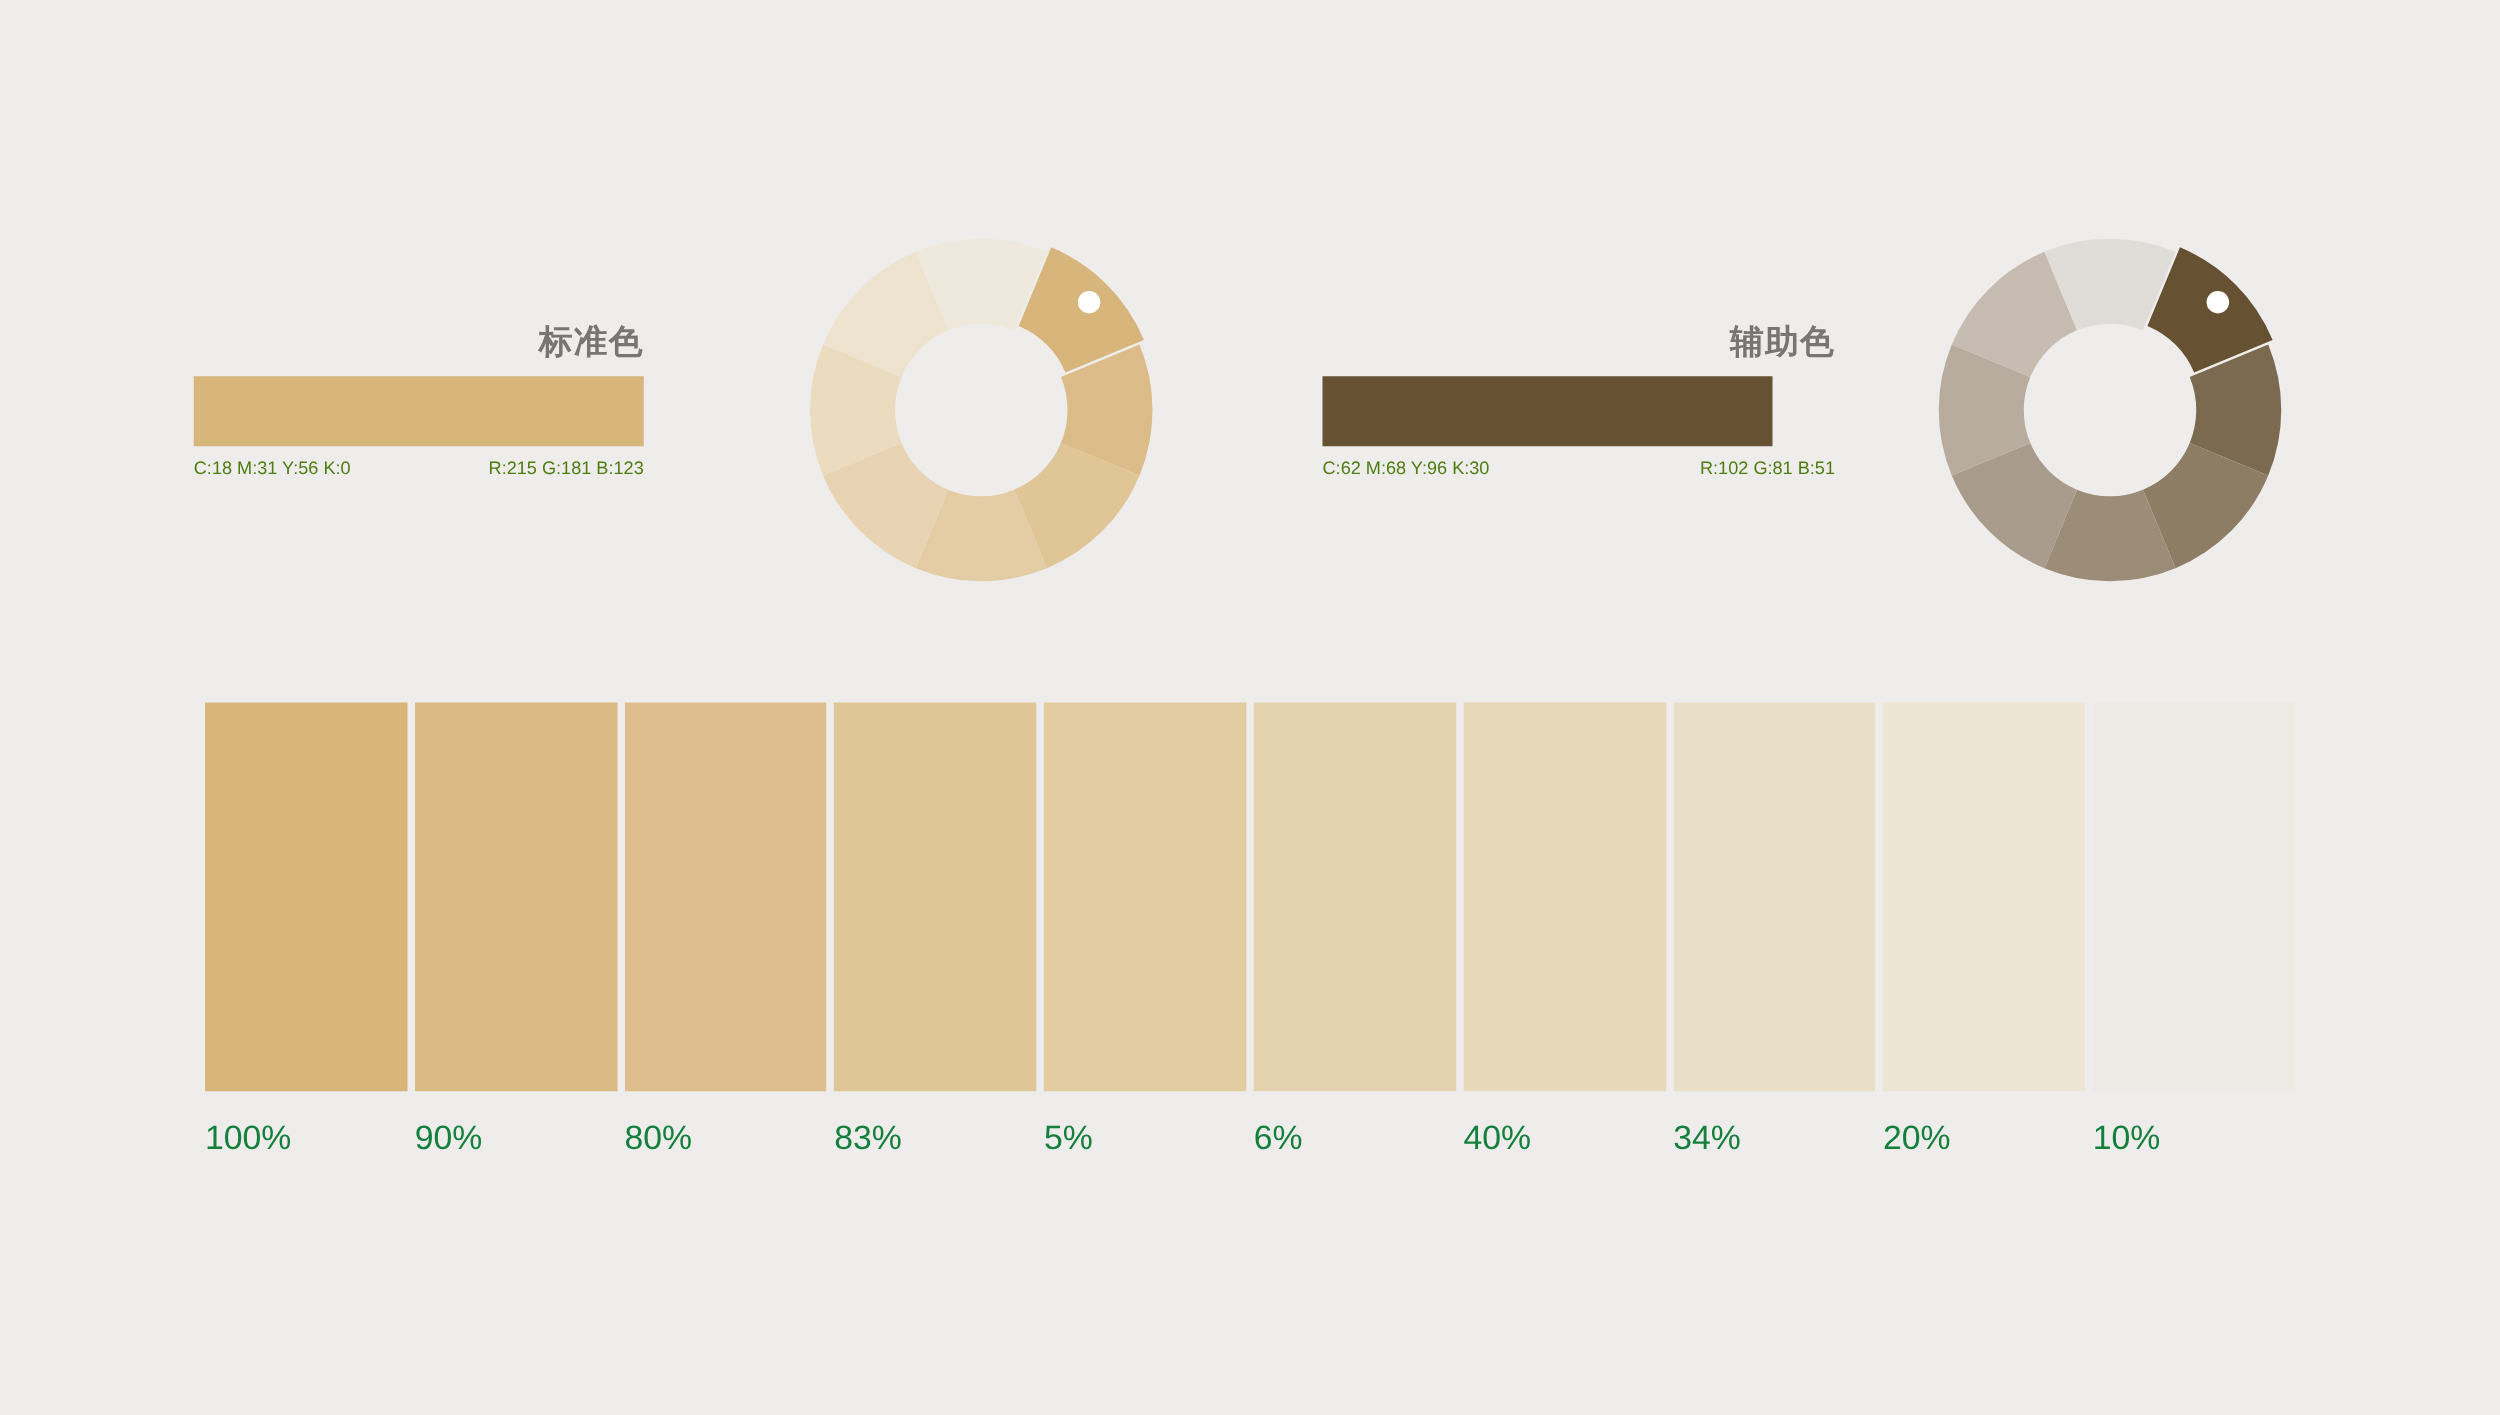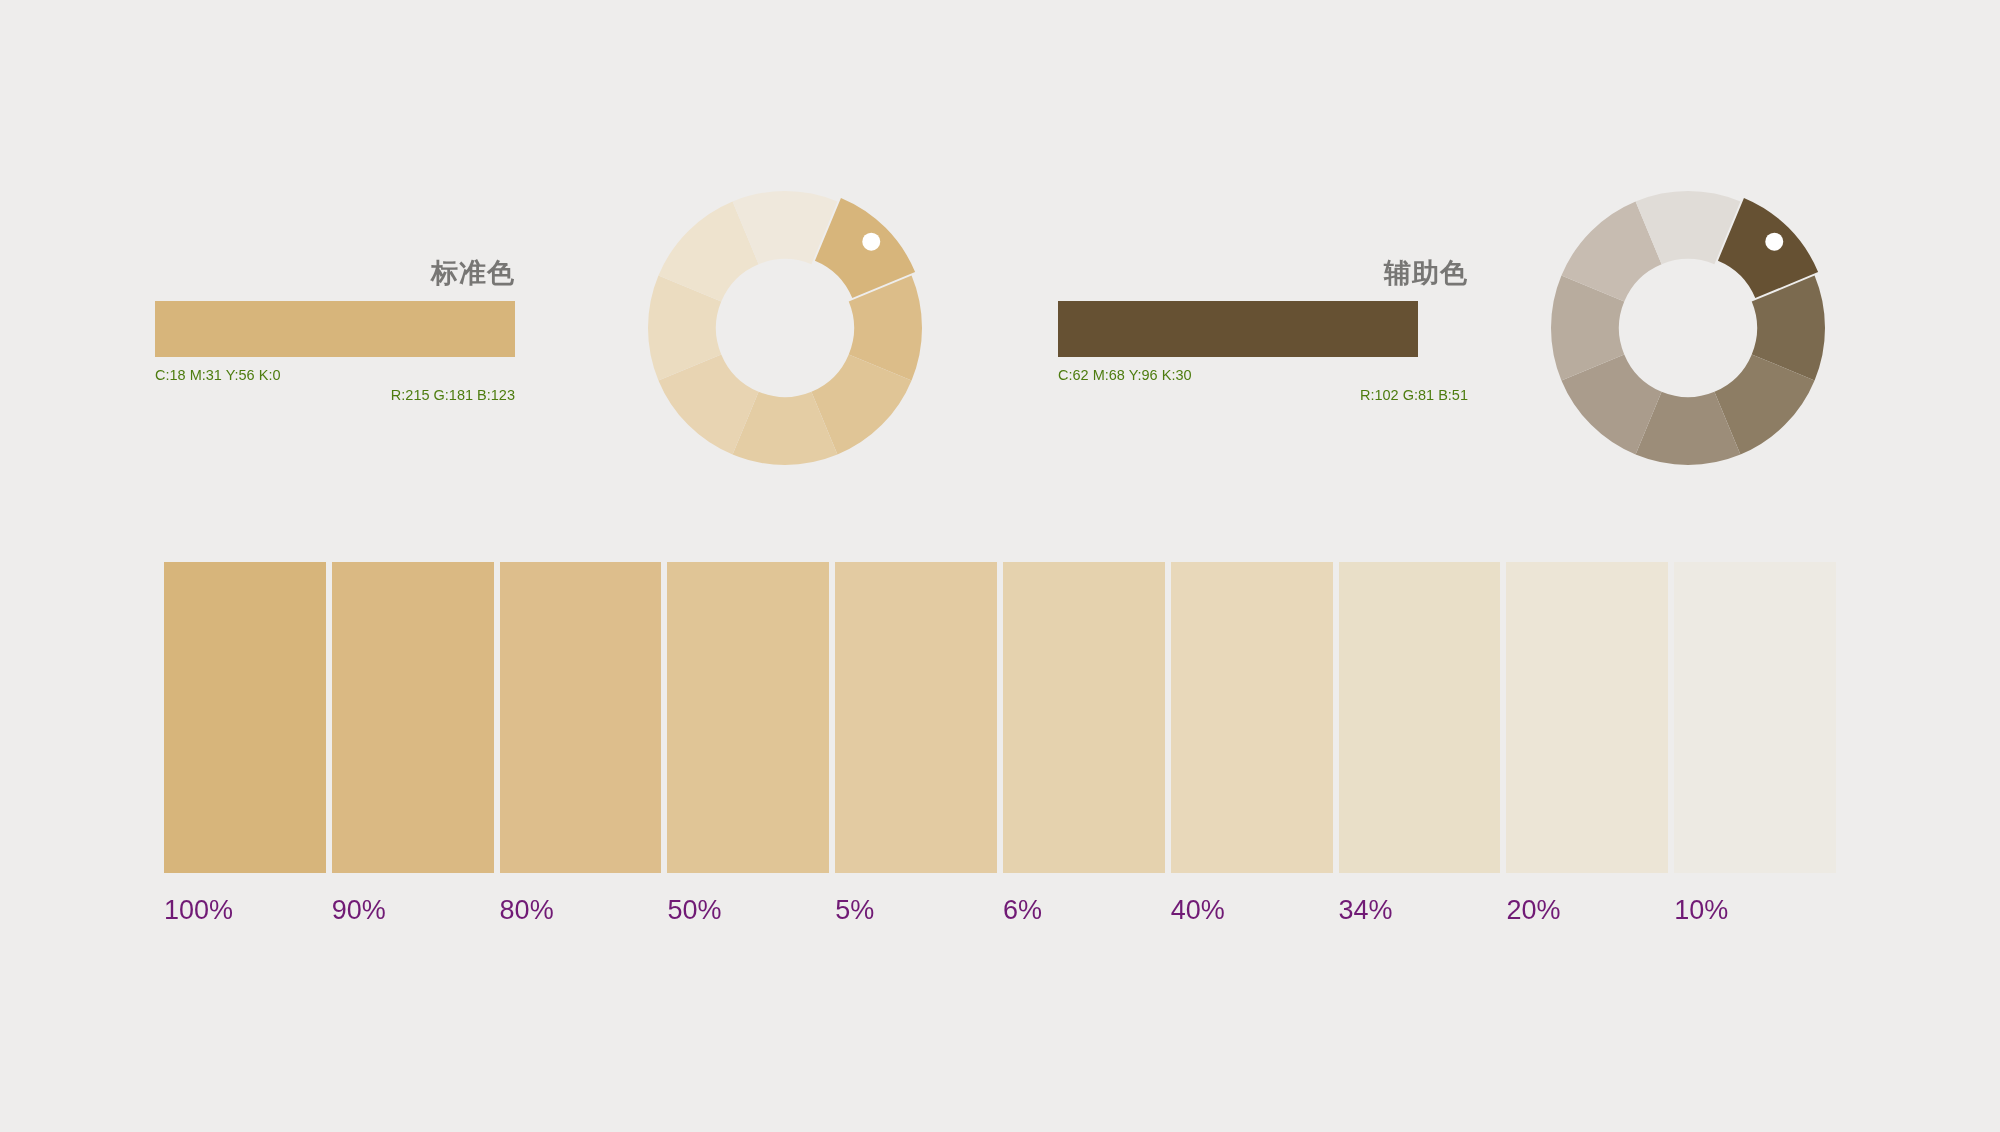--- a/index.html
+++ b/index.html
@@ -21,34 +21,34 @@
   }
   .panel .bar{
     position:absolute;left:0;top:46px;
     width:360px;height:56px;
   }
   .panel .cap{
     position:absolute;top:112px;
     font-size:14.5px;color:#4d7c0f;white-space:nowrap;
   }
   .panel .cap.cmyk{left:0;}
-  .panel .cap.rgb{right:0;margin-top:20px;}
+  .panel .cap.rgb{right:0;}
 
   
   .wheel{position:absolute;}
   .wheel svg{display:block;}
 
   
   .ramp{position:absolute;left:164px;top:562px;width:1672px;height:311px;display:flex;}
   .ramp .cell{flex:1 1 0;margin-right:6px;height:100%;}
   .ramp .cell:last-child{margin-right:0;}
   .ramp-labels{position:absolute;left:164px;top:895px;width:1672px;display:flex;}
   .ramp-labels .lbl{
     flex:1 1 0;margin-right:6px;
-    font-size:27px;color:#701a75;
+    font-size:27px;color:#15803d;
     white-space:nowrap;
   }
   .ramp-labels .lbl:last-child{margin-right:0;}
 </style>
 </head>
 <body style="background: rgb(238, 237, 236);">
 
 <div class="stage">
 
   <div class="panel" id="panel-standard" style="left:155px;top:255px;width:360px;height:140px;">
@@ -102,21 +102,21 @@
       <div class="cell" style="background: rgb(229, 210, 174);"></div>
       <div class="cell" style="background: rgb(232, 216, 186);"></div>
       <div class="cell" style="background: rgb(233, 223, 200);"></div>
       <div class="cell" style="background: rgb(236, 229, 214);"></div>
       <div class="cell" style="background: rgb(237, 234, 227);"></div>
     </div>
   <div class="ramp-labels" id="tint-ramp-labels">
       <div class="lbl">100%</div>
       <div class="lbl">90%</div>
       <div class="lbl">80%</div>
-      <div class="lbl">50%</div>
+      <div class="lbl">83%</div>
       <div class="lbl">5%</div>
       <div class="lbl">6%</div>
       <div class="lbl">40%</div>
       <div class="lbl">34%</div>
       <div class="lbl">20%</div>
       <div class="lbl">10%</div>
     </div>
 
 </div>
 

